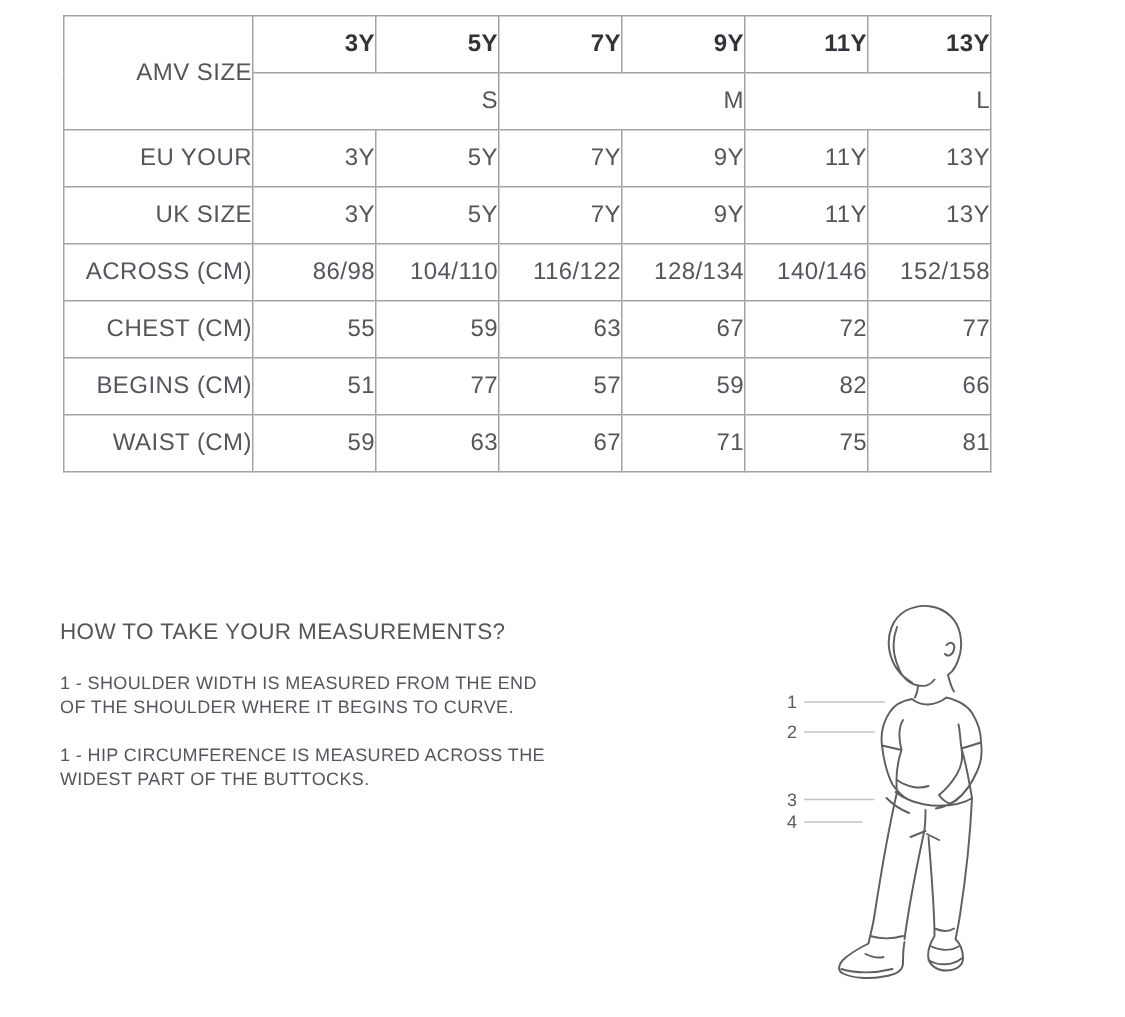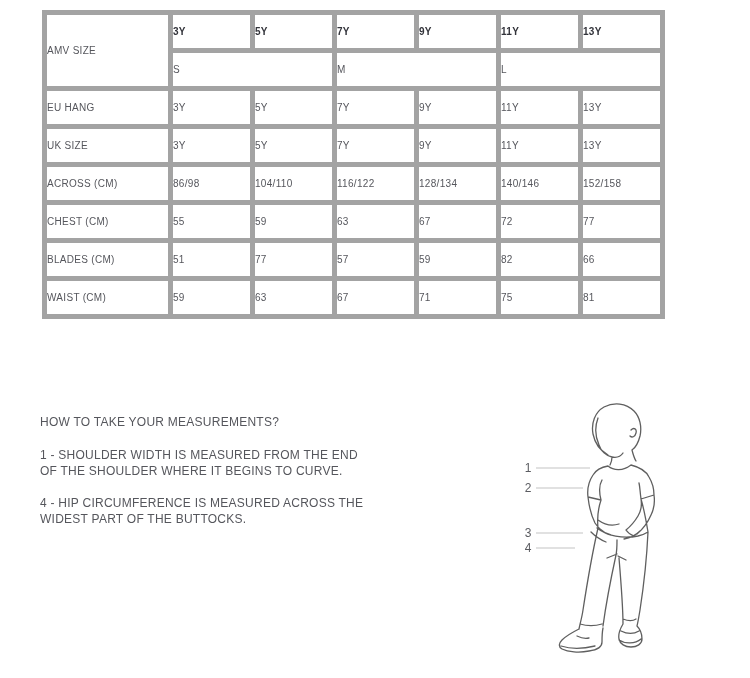--- a/index.html
+++ b/index.html
@@ -14,39 +14,39 @@
   }
   .page { position: relative; width: 750px; height: 678px; }
 
   
   table.size-table {
     position: absolute; left: 42px; top: 10px;
     border-collapse: collapse; table-layout: fixed;
     width: 618px;
   }
   table.size-table td {
-    border: 5px solid #a3a3a3;
+    border: 1px solid #a3a3a3;
     height: 38px;
-    text-align: left; vertical-align: middle;
-    font-size: 10px; letter-spacing: 0.3px;
+    text-align: right; vertical-align: middle;
+    font-size: 16px; letter-spacing: 0.3px;
     color: #55565c;
     padding: 0;
   }
   table.size-table td.hdr { font-weight: bold; color: #32333a; }
   col.label-col { width: 126px; }
   col.size-col  { width: 82px; }
 
   
   .instructions {
     position: absolute; left: 40px; top: 414px; width: 340px;
     font-size: 12px; line-height: 16px; letter-spacing: 0.25px;
     color: #55565c;
   }
   .instructions h3 {
-    font-size: 12px; font-weight: normal; margin: 0 0 17px 0;
+    font-size: 15px; font-weight: normal; margin: 0 0 17px 0;
     letter-spacing: 0.25px;
   }
   .instructions p { margin: 0 16px 16px 0; }
 
   
   .figure-wrap { position: absolute; left: 505px; top: 388px; width: 235px; height: 285px; }
   .figure-wrap svg { display: block; }
   .fig-label { font-size: 12px; fill: #5b5c61; font-family: "Liberation Sans", sans-serif; }
 </style>
 </head>
@@ -73,21 +73,21 @@
         <td class="hdr">9Y</td>
         <td class="hdr">11Y</td>
         <td class="hdr">13Y</td>
       </tr>
       <tr>
         <td colspan="2">S</td>
         <td colspan="2">M</td>
         <td colspan="2">L</td>
       </tr>
       <tr>
-        <td>EU HANG</td>
+        <td>EU YOUR</td>
         <td>3Y</td>
         <td>5Y</td>
         <td>7Y</td>
         <td>9Y</td>
         <td>11Y</td>
         <td>13Y</td>
       </tr>
       <tr>
         <td>UK SIZE</td>
         <td>3Y</td>
@@ -109,21 +109,21 @@
       <tr>
         <td>CHEST (CM)</td>
         <td>55</td>
         <td>59</td>
         <td>63</td>
         <td>67</td>
         <td>72</td>
         <td>77</td>
       </tr>
       <tr>
-        <td>BLADES (CM)</td>
+        <td>BEGINS (CM)</td>
         <td>51</td>
         <td>77</td>
         <td>57</td>
         <td>59</td>
         <td>82</td>
         <td>66</td>
       </tr>
       <tr>
         <td>WAIST (CM)</td>
         <td>59</td>
@@ -132,21 +132,21 @@
         <td>71</td>
         <td>75</td>
         <td>81</td>
       </tr>
     </tbody>
   </table>
 
   <div class="instructions">
     <h3>HOW TO TAKE YOUR MEASUREMENTS?</h3>
     <p>1 - SHOULDER WIDTH IS MEASURED FROM THE END OF THE SHOULDER WHERE IT BEGINS TO CURVE.</p>
-    <p>4 - HIP CIRCUMFERENCE IS MEASURED ACROSS THE WIDEST PART OF THE BUTTOCKS.</p>
+    <p>1 - HIP CIRCUMFERENCE IS MEASURED ACROSS THE WIDEST PART OF THE BUTTOCKS.</p>
   </div>
 
   <div class="figure-wrap">
     <svg width="235" height="285" viewBox="0 0 235 285" xmlns="http://www.w3.org/2000/svg">
 
       <g stroke="#c4c4c4" stroke-width="1.1">
         <line x1="31" y1="80" x2="85" y2="80"></line>
         <line x1="31" y1="100" x2="78" y2="100"></line>
         <line x1="31" y1="145" x2="78" y2="145"></line>
         <line x1="31" y1="160" x2="70" y2="160"></line>

